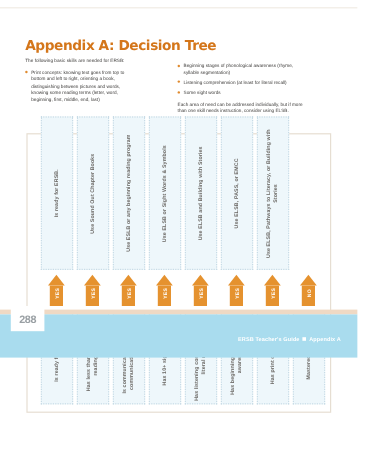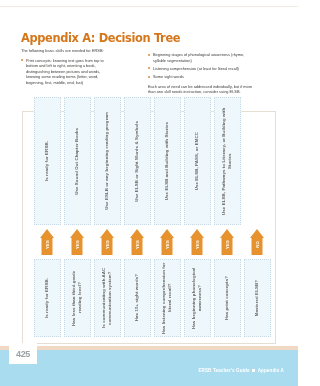--- a/index.html
+++ b/index.html
@@ -5,21 +5,21 @@
 <style>
   * { box-sizing: border-box; margin: 0; padding: 0; }
   html, body {
     width: 298px; height: 386px;
     overflow: hidden;
     background: #ffffff;
     font-family: "Liberation Sans", sans-serif;
   }
   .page {
     position: relative;
-    width: 298px; height: 386px;
+    width: 298px; height: 298px;
     background: #ffffff;
   }
 
   
   .top-rule {
     position: absolute;
     left: 0; top: 0;
     width: 298px; height: 7px;
     background: #ffffff;
     border-bottom: 1px solid #f0ece4;
@@ -410,20 +410,20 @@
           </div>
           <div class="question">
             <span class="question-text">Is ready for ERSB.</span>
           </div>
         </div>
       </div>
   </div>
 
   <div class="band-rule"></div>
   <div class="footer-band"></div>
-  <div class="page-number">425</div>
+  <div class="page-number">288</div>
   <div class="footer-text">
     <span>ERSB Teacher's Guide</span>
     <span class="footer-sq"></span>
     <span>Appendix A</span>
   </div>
 
 </div>
 
 </body></html>

